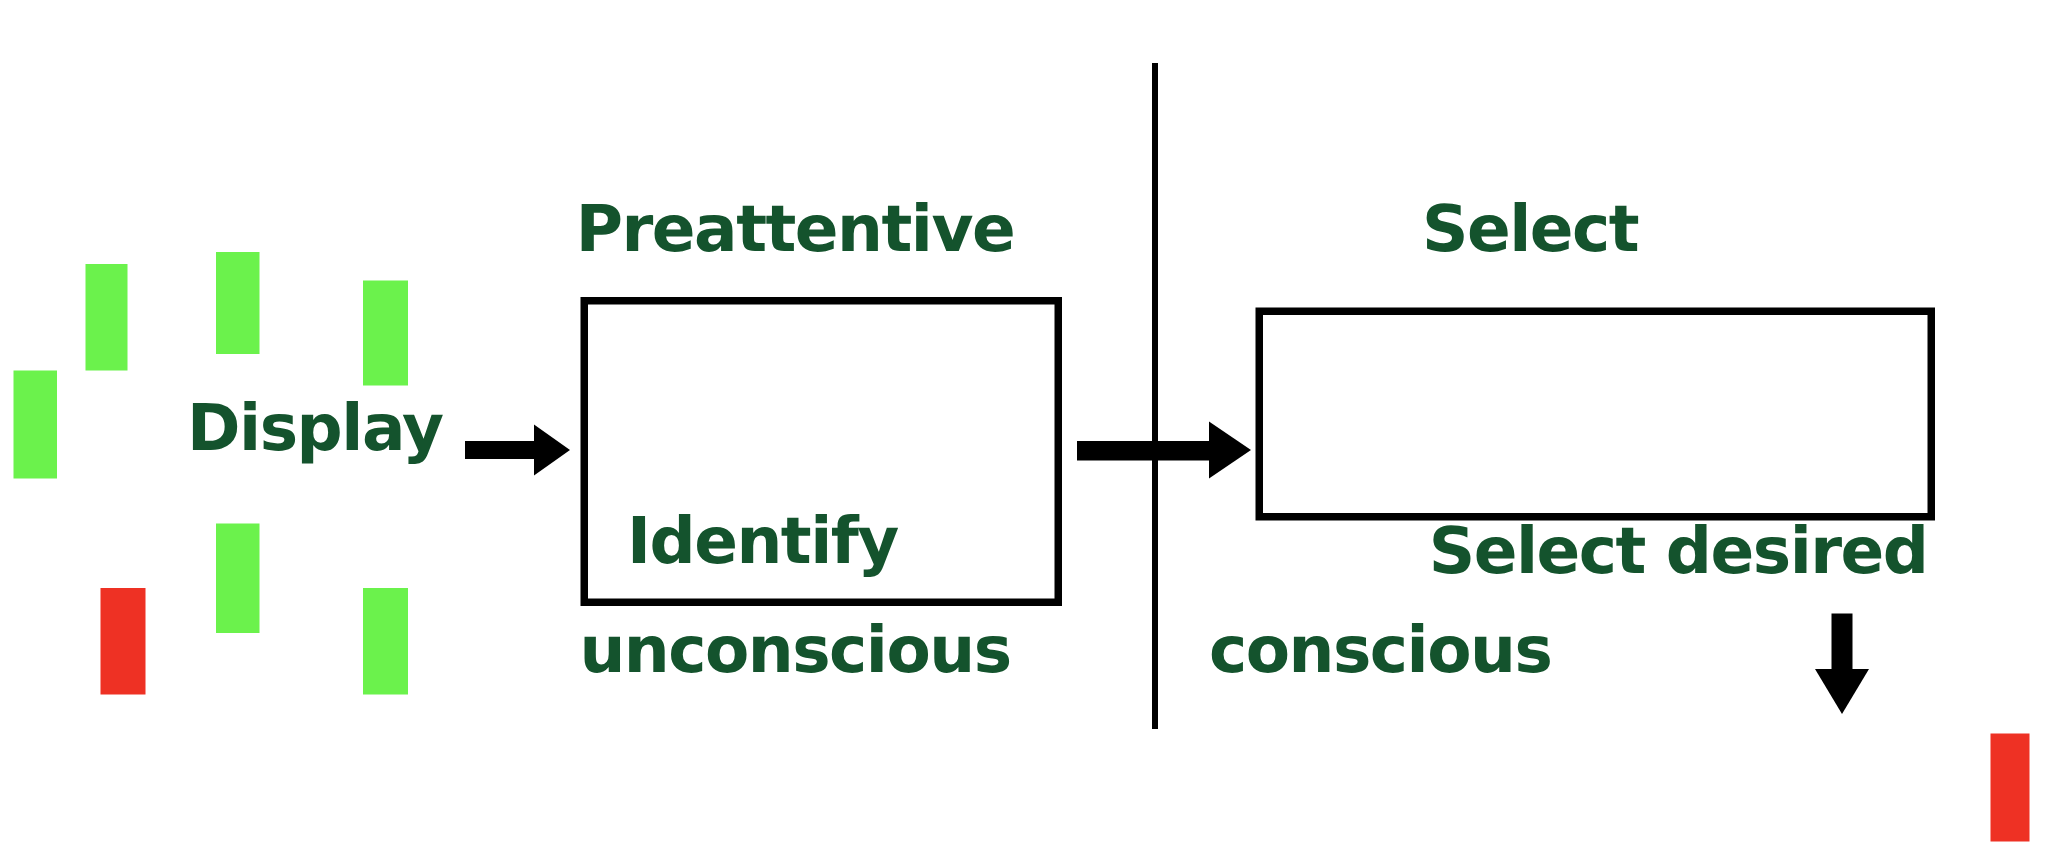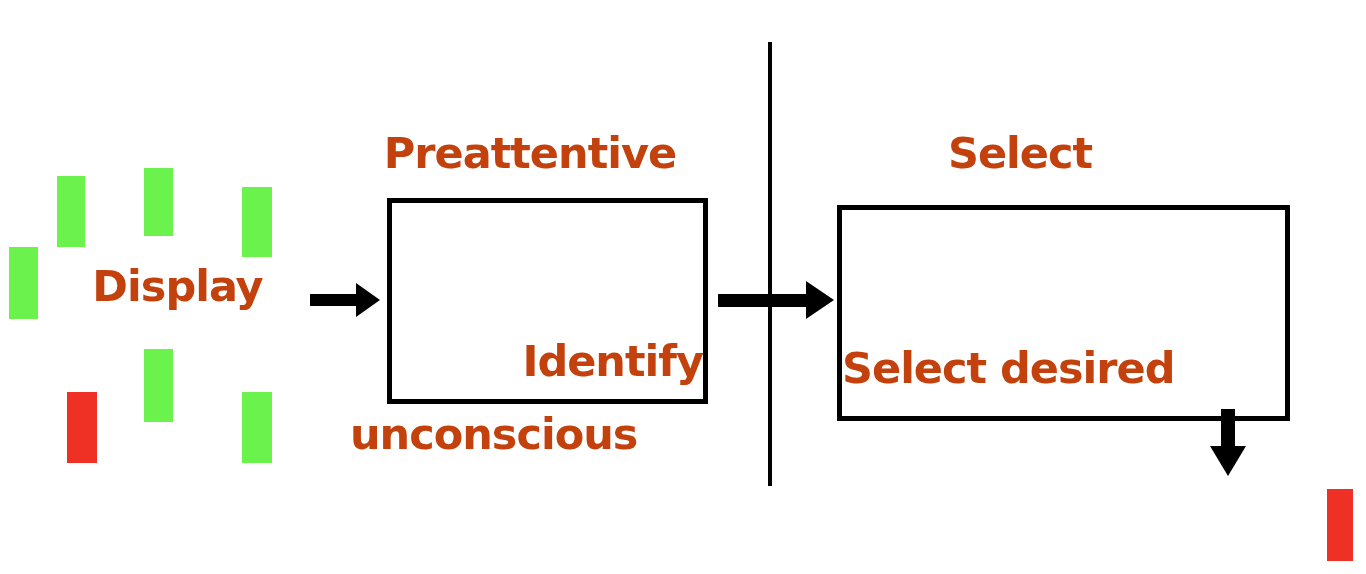--- a/index.html
+++ b/index.html
@@ -3,45 +3,45 @@
 <meta charset="utf-8">
 <title>Diagram</title>
 <style>
   html,body{margin:0;padding:0;background:#fff;}
   .page{
     position:relative;
     width:1366px;height:574px;
     background:#fff;
     font-family:"DejaVu Sans",sans-serif;
     font-weight:bold;
-    color:#c2410c;
+    color:#14532d;
     overflow:hidden;
     letter-spacing:-1px;
   }
   .abs{position:absolute;}
   .heading{
     font-size:43px;line-height:59px;text-align:center;white-space:pre;
   }
   #heading-preattentive{left:330px;top:6px;width:400px;}
   #heading-focused{left:820px;top:6px;width:400px;}
 
   .divider{
     left:768px;top:42px;width:4px;height:444px;background:#000;
   }
 
   .stage-box{
     border:5px solid #000;background:#fff;box-sizing:border-box;
     font-size:43px;line-height:57px;white-space:pre;
   }
-  #box-identify{left:387px;top:198px;width:321px;height:206px;padding:16px 0 0 26px;text-align:right;}
-  #box-select{left:837px;top:205px;width:453px;height:216px;padding:16px 0 11px 0;text-align:left;}
+  #box-identify{left:387px;top:198px;width:321px;height:206px;padding:16px 0 0 26px;text-align:left;}
+  #box-select{left:837px;top:205px;width:453px;height:142px;padding:16px 0 11px 0;text-align:right;}
 
   .label{font-size:43px;line-height:48px;white-space:pre;}
-  #display-label{left:60px;top:262px;width:235px;text-align:center;}
-  #unconscious-label{left:350px;top:410px;width:360px;text-align:left;}
+  #display-label{left:60px;top:262px;width:235px;text-align:right;}
+  #unconscious-label{left:350px;top:410px;width:360px;text-align:center;}
   #conscious-label{left:806px;top:410px;}
   #report-label{left:1143px;top:492px;}
 
   .bars-layer{left:0;top:0;width:1366px;height:574px;pointer-events:none;}
   .bar{position:absolute;}
 
   
   .arrow-right .shaft{position:absolute;background:#000;}
   .arrow-right .head{position:absolute;width:0;height:0;}
   #arrow-display{left:310px;top:283px;width:70px;height:34px;}
@@ -95,20 +95,21 @@
   <div class="abs arrow-right" id="arrow-stage">
     <div class="shaft"></div>
     <div class="head"></div>
   </div>
 
   <div class="abs stage-box" id="box-select">
     <div>Select desired</div>
   </div>
 
   <div class="abs label" id="unconscious-label">unconscious</div>
+  <div class="abs label" id="conscious-label">conscious</div>
 
   <div class="abs" id="arrow-report">
     <div class="shaft"></div>
     <div class="head"></div>
   </div>
   <div class="abs bars-layer">
       <div class="bar" style="left: 1327px; top: 489px; width: 26px; height: 72px; background: rgb(238, 49, 36);"></div>
     </div>
 
 </div>

